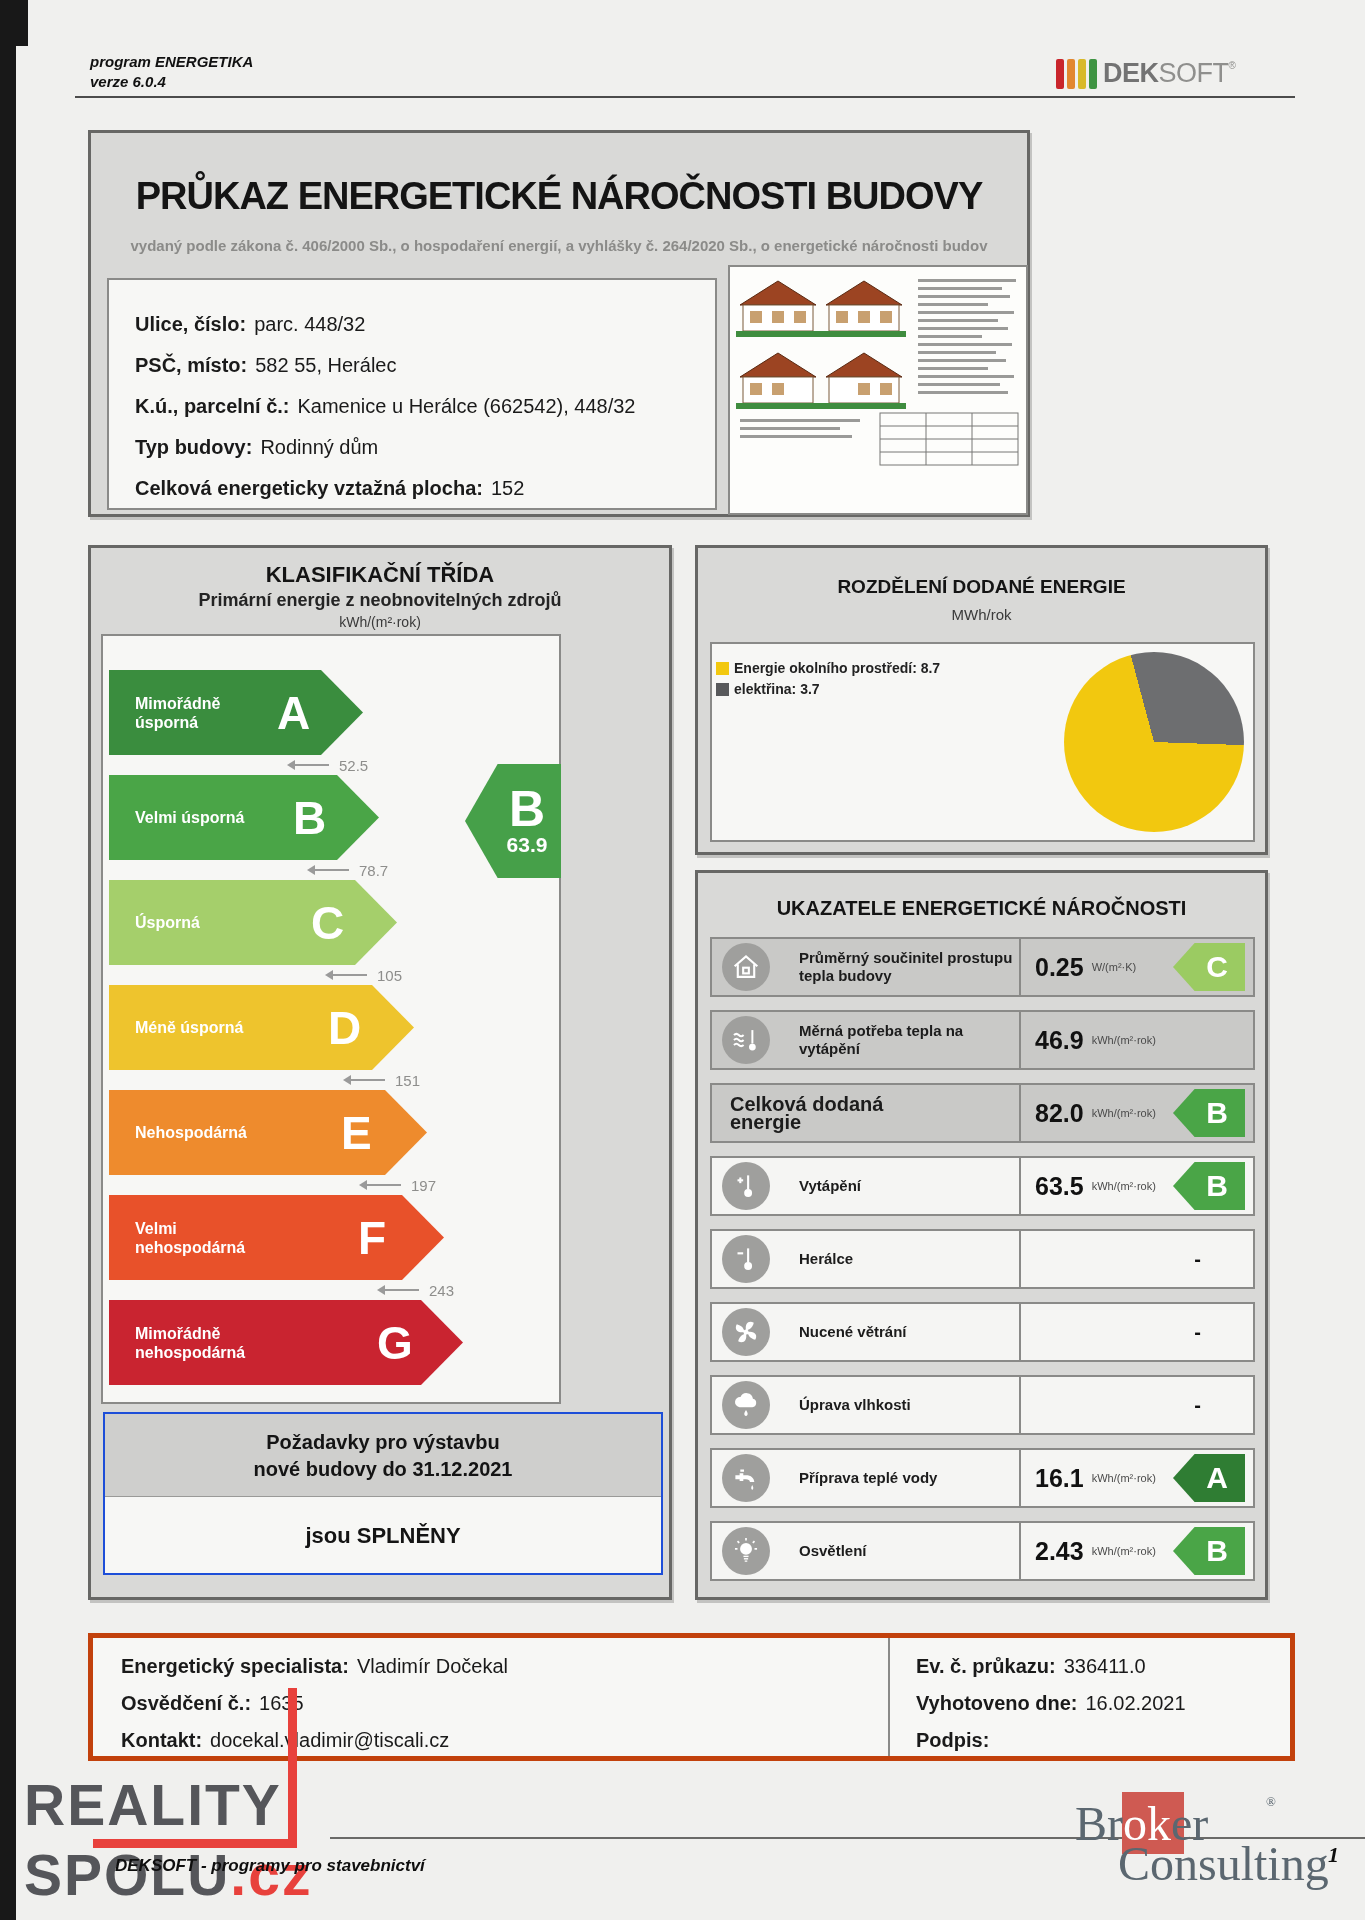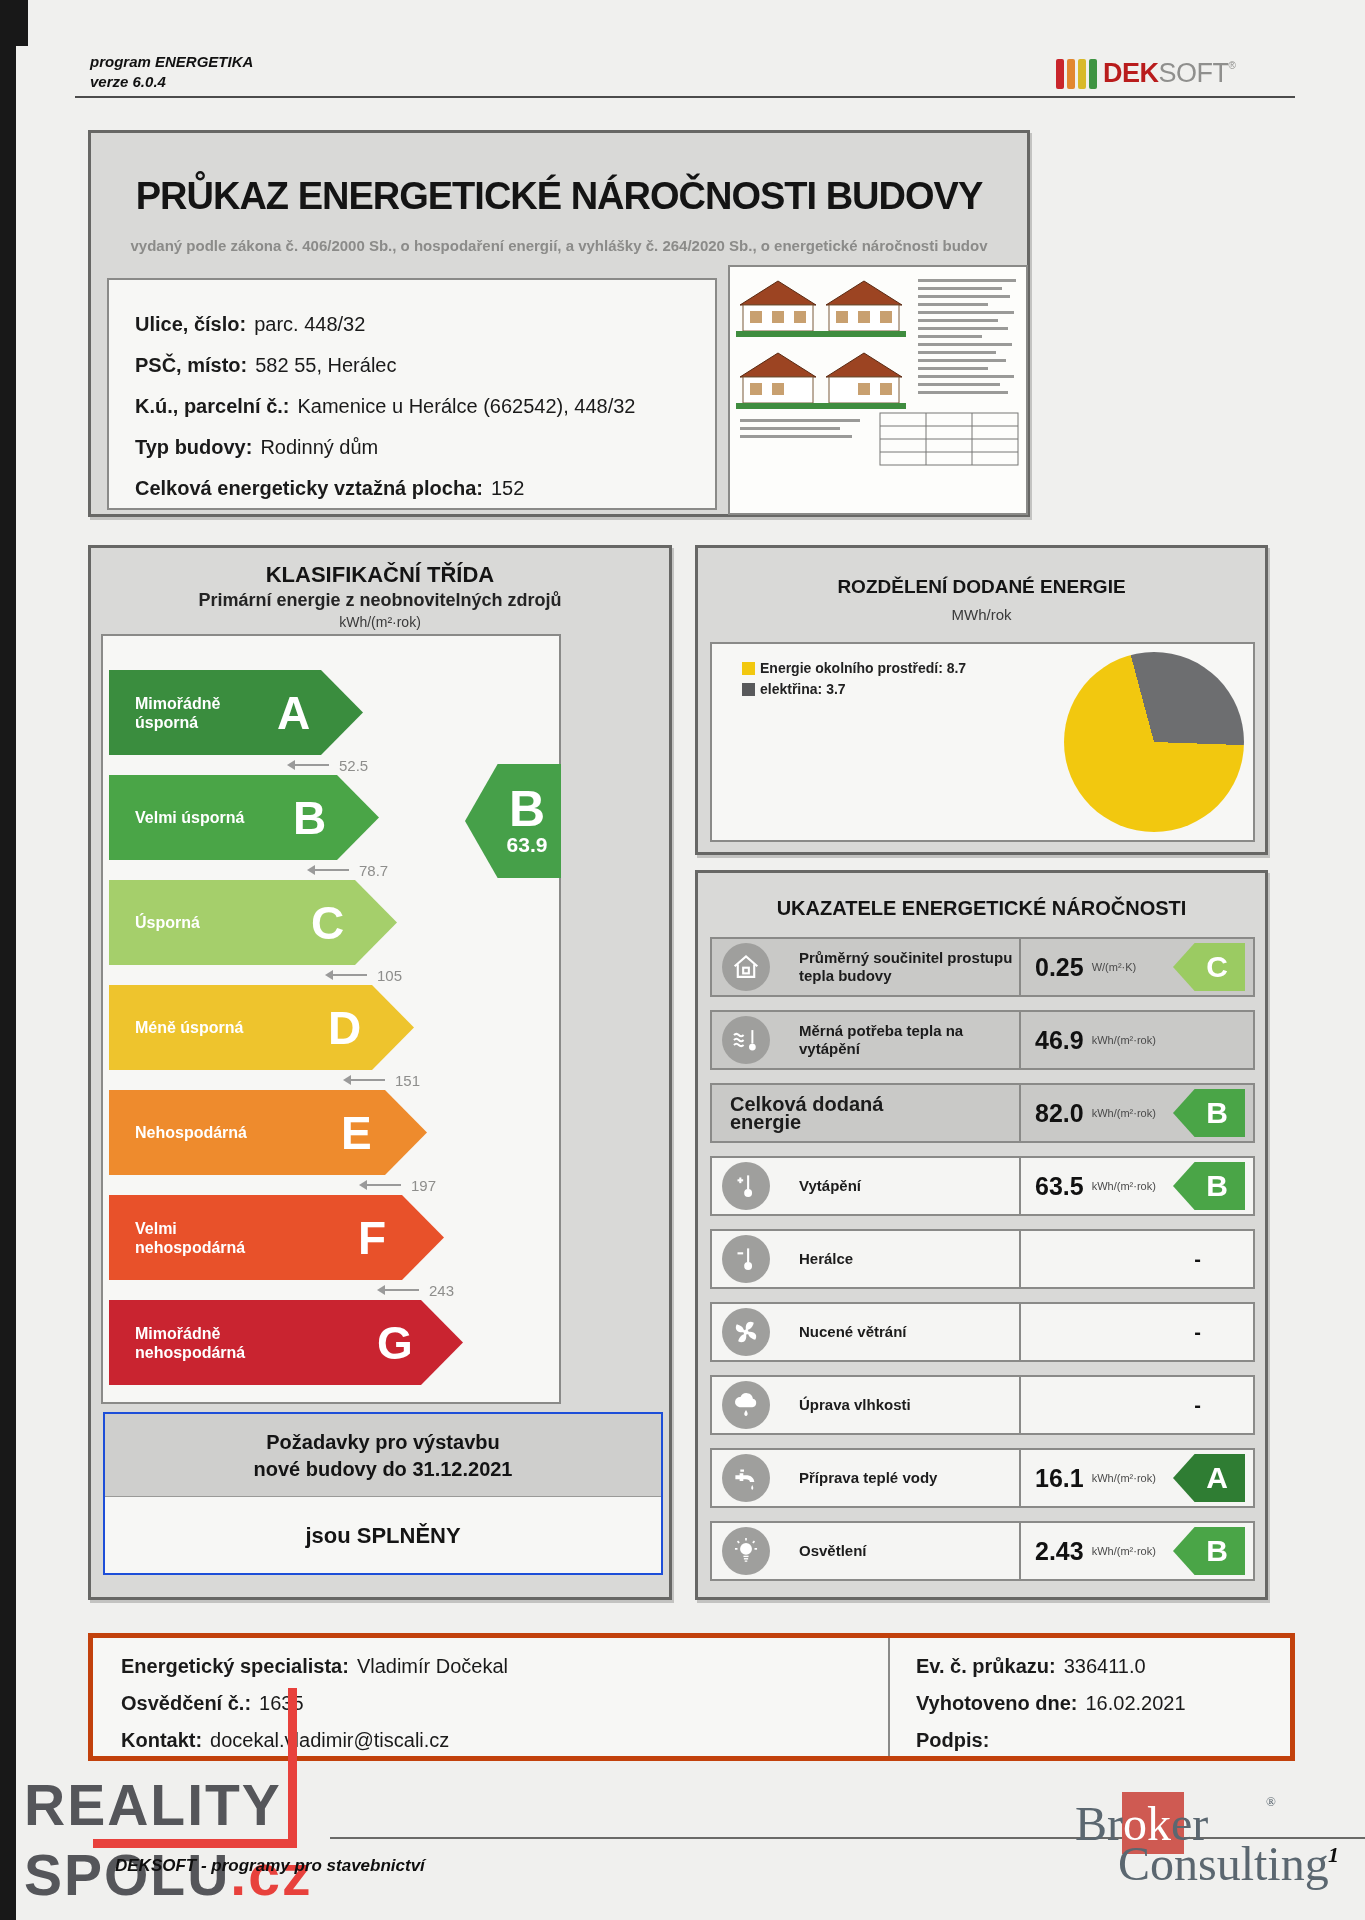--- a/index.html
+++ b/index.html
@@ -9,21 +9,21 @@
 
   .edge-left { position:absolute; left:0; top:0; width:16px; height:1920px; background:#181818; }
   .edge-corner { position:absolute; left:0; top:0; width:28px; height:46px; background:#181818; }
 
   
   .hdr-program { position:absolute; left:90px; top:52px; font-size:15px; font-weight:bold; font-style:italic; line-height:20px; color:#111; }
   .hdr-line { position:absolute; left:75px; top:96px; width:1220px; height:2px; background:#4c4c4c; }
   .deksoft { position:absolute; left:1056px; top:58px; display:flex; align-items:center; }
   .deksoft .bars { display:flex; gap:3px; margin-right:6px; }
   .deksoft .bar { width:8px; height:30px; border-radius:2px; }
-  .deksoft .dek { font-size:27px; font-weight:800; color:#b91c1c; letter-spacing:-0.5px; }
+  .deksoft .dek { font-size:27px; font-weight:800; color:#737373; letter-spacing:-0.5px; }
   .deksoft .soft { font-size:27px; font-weight:400; color:#8f8f8d; letter-spacing:-0.5px; }
   .deksoft .reg { font-size:10px; color:#8f8f8d; align-self:flex-start; margin-top:2px; }
 
   
   .graybox { position:absolute; background:#d9d9d7; border:3px solid #676765; box-shadow:2px 3px 0 rgba(60,60,60,0.25); }
   .whitebox { background:#f7f7f5; border:2px solid #8a8a88; }
 
   
   .title-box { left:88px; top:130px; width:942px; height:387px; }
   .cert-title { position:absolute; left:0; top:42px; width:100%; text-align:center; font-size:38px; font-weight:800; letter-spacing:-1px; color:#141414; }
@@ -53,21 +53,21 @@
   .marker .mvalue { font-size:21px; font-weight:800; }
   .req-box { position:absolute; left:12px; top:864px; width:560px; border:2px solid #1d4ed8; }
   .req-top { background:#cfcfcd; border-bottom:1px solid #9a9a98; padding:15px 0 13px 0; text-align:center; font-size:20px; font-weight:800; line-height:27px; color:#141414; }
   .req-bottom { background:#f7f7f5; padding:26px 0 24px 0; text-align:center; font-size:22px; font-weight:800; color:#141414; }
 
   
   .split-box { left:695px; top:545px; width:573px; height:310px; }
   .split-h1 { position:absolute; top:28px; width:100%; text-align:center; font-size:19px; font-weight:800; color:#141414; }
   .split-h2 { position:absolute; top:58px; width:100%; text-align:center; font-size:15px; color:#3a3a3a; }
   .split-inner { position:absolute; left:12px; top:94px; width:545px; height:200px; }
-  .legend { position:absolute; left:30px; top:16px; }
+  .legend { position:absolute; left:4px; top:16px; }
   .legend-row { display:flex; align-items:center; margin-bottom:5px; }
   .legend-swatch { width:13px; height:13px; margin-right:5px; }
   .legend-label { font-size:14px; font-weight:bold; color:#222; }
   .pie { position:absolute; left:352px; top:8px; width:180px; height:180px; border-radius:50%;
          background:conic-gradient(from -15deg, #6d6e70 0deg 107deg, #f2c80f 107deg 360deg); }
 
   
   .ind-box { left:695px; top:870px; width:573px; height:730px; }
   .ind-h1 { position:absolute; top:24px; width:100%; text-align:center; font-size:20px; font-weight:800; color:#141414; }
   .ind-rows { position:absolute; left:12px; top:64px; width:545px; }

